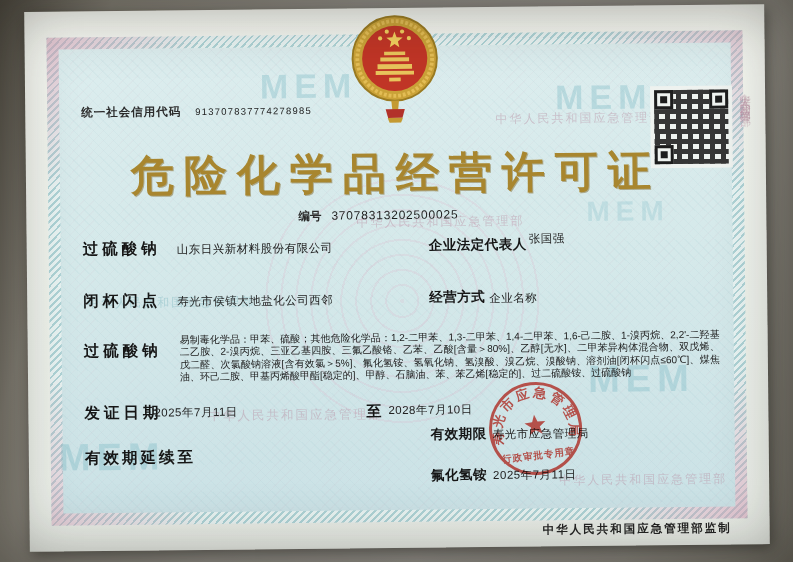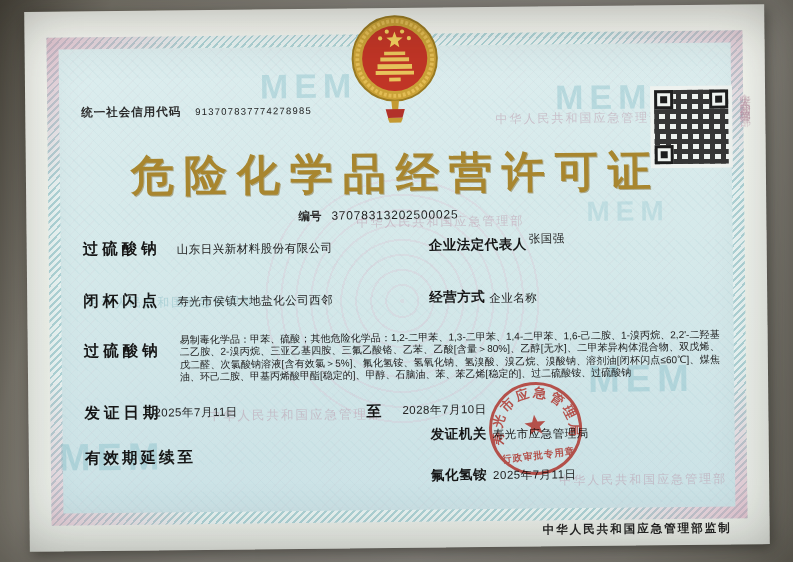--- a/index.html
+++ b/index.html
@@ -133,25 +133,25 @@
       <div class="val" style="left:150px;top:284px">寿光市侯镇大地盐化公司西邻</div>
       <div class="lbl-r" style="left:402px;top:281px">经营方式</div>
       <div class="val" style="left:462px;top:284px">企业名称</div>
 
       <div class="lbl" style="left:56px;top:330px">过硫酸钠</div>
       <div class="scope-text">易制毒化学品：甲苯、硫酸；其他危险化学品：1,2-二甲苯、1,3-二甲苯、1,4-二甲苯、1,6-己二胺、1-溴丙烷、2,2'-二羟基二乙胺、2-溴丙烷、三亚乙基四胺、三氟乙酸铬、乙苯、乙酸[含量＞80%]、乙醇[无水]、二甲苯异构体混合物、双戊烯、戊二醛、次氯酸钠溶液[含有效氯＞5%]、氟化氢铵、氢氧化钠、氢溴酸、溴乙烷、溴酸钠、溶剂油[闭杯闪点≤60℃]、煤焦油、环己二胺、甲基丙烯酸甲酯[稳定的]、甲醇、石脑油、苯、苯乙烯[稳定的]、过二硫酸铵、过硫酸钠</div>
 
       <div class="lbl" style="left:56px;top:392px">发证日期</div>
       <div class="val" style="left:126px;top:395px">2025年7月11日</div>
       <div class="zhi">至</div>
-      <div class="val" style="left:374px;top:395px">2028年7月10日</div>
+      <div class="val" style="left:360px;top:395px">2028年7月10日</div>
 
       <div class="lbl" style="left:56px;top:437px;letter-spacing:3px">有效期延续至</div>
 
-      <div class="lbl-r" style="left:402px;top:418px">发证机关</div>
+      <div class="lbl-r" style="left:402px;top:418px">有效期限</div>
       <div class="val" style="left:464px;top:420px">寿光市应急管理局</div>
       <div class="lbl-r" style="left:402px;top:459px">氟化氢铵</div>
       <div class="val" style="left:464px;top:461px">2025年7月11日</div>
 
       <svg class="stamp" width="110" height="110" viewBox="0 0 110 110">
         <defs>
             <path id="stampArc" d="M 23,69 A 34,34 0 1 1 87,69" fill="none"></path>
           </defs>
         <g transform="rotate(-6 55 55)" fill="#d8352c">
           <circle cx="55" cy="55" r="45" fill="none" stroke="#d8352c" stroke-width="3"></circle>

